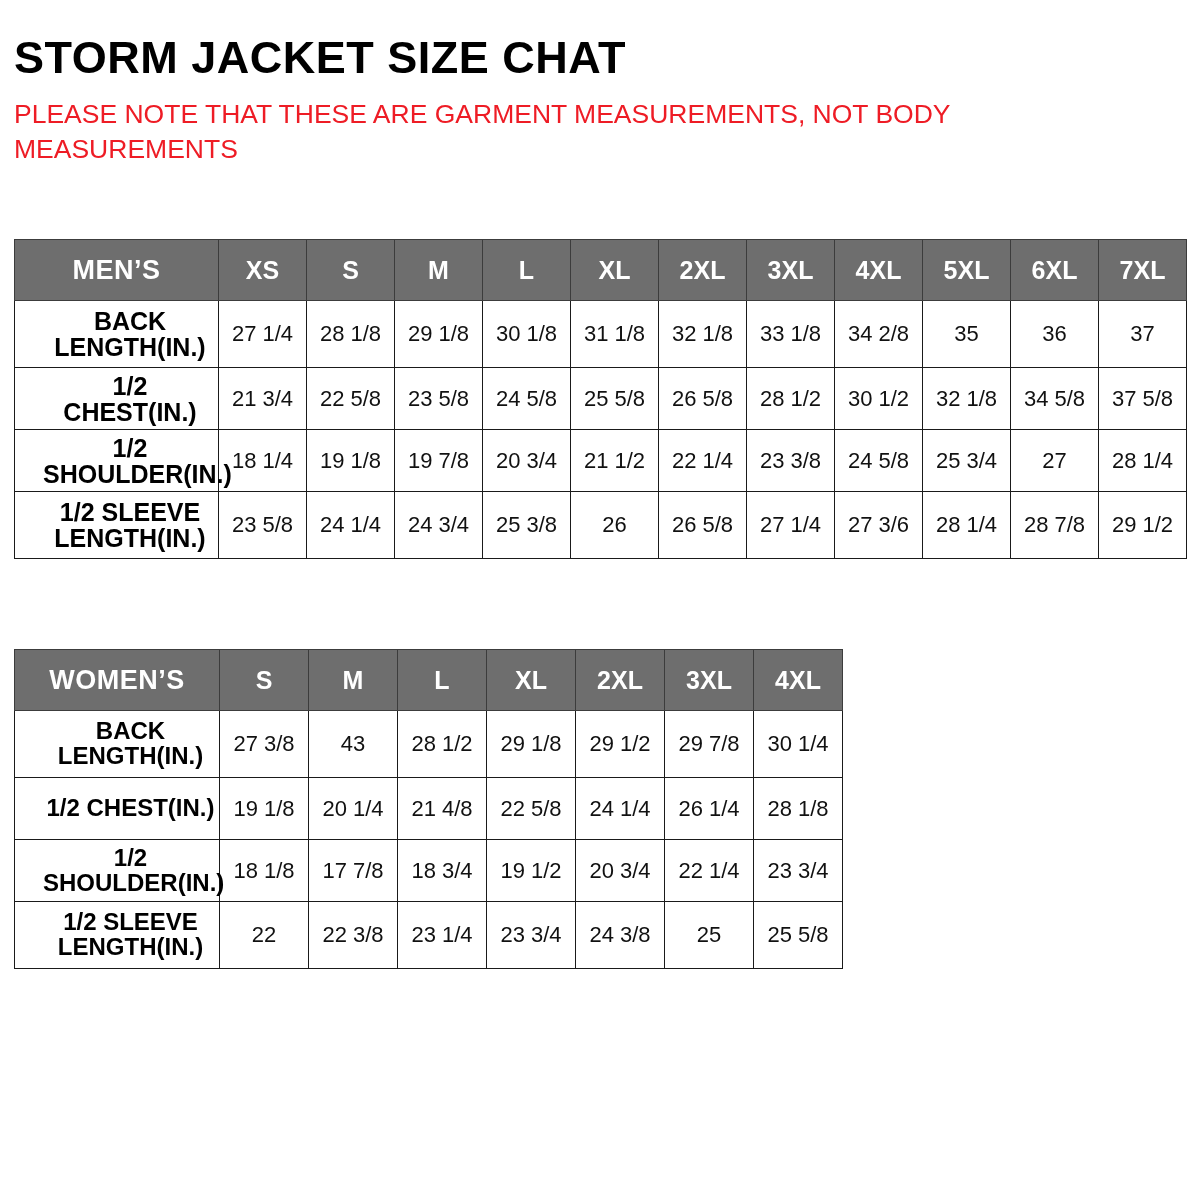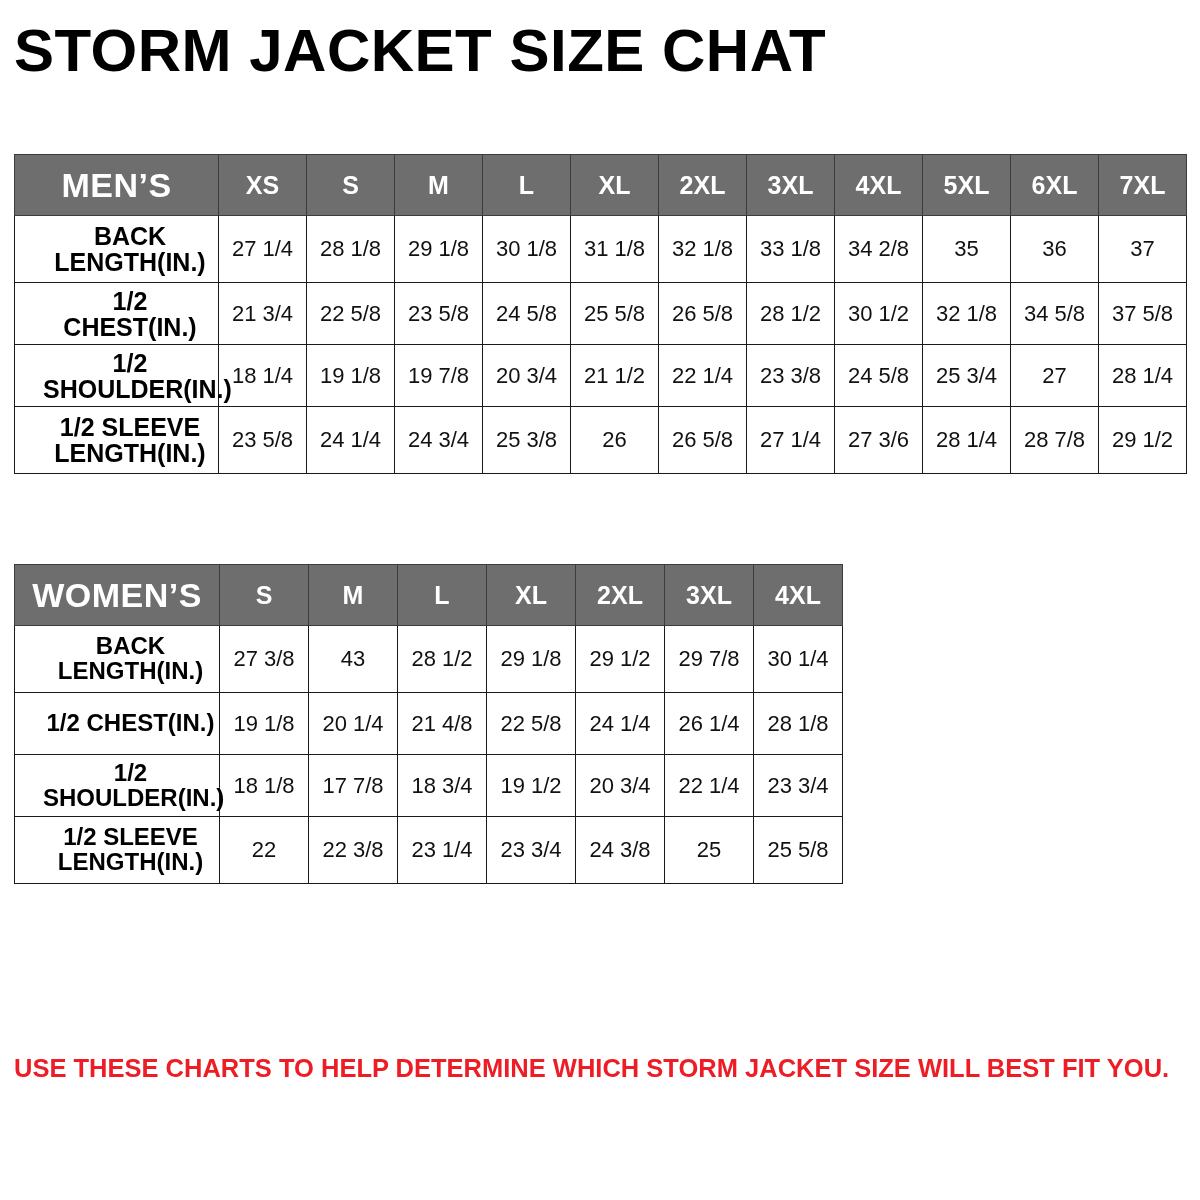--- a/index.html
+++ b/index.html
@@ -18,22 +18,22 @@
     position: relative;
     width: 1200px;
     height: 1200px;
     box-sizing: border-box;
     padding: 0 14px;
   }
 
   
   .title {
     margin: 0;
-    padding-top: 19px;
-    font-size: 60px;
+    padding-top: 34px;
+    font-size: 45px;
     font-weight: 700;
     letter-spacing: 0.5px;
     line-height: 1.05;
     font-family: "Liberation Sans", sans-serif;
     color: #000;
     white-space: nowrap;
   }
 
   
   .note-top {
@@ -73,21 +73,21 @@
   }
   .sizetable thead th {
     background: #6e6e6e;
     color: #ffffff;
     font-size: 25px;
     font-weight: 700;
     height: 56px;
     border-color: #3c3c3c;
   }
   .sizetable thead th.corner {
-    font-size: 34px;
+    font-size: 27px;
     letter-spacing: 0.5px;
   }
   .sizetable tbody th {
     font-size: 25px;
     font-weight: 700;
     color: #000;
     line-height: 1.04;
     background: #ffffff;
     white-space: pre-line;
     padding-left: 28px;
@@ -111,20 +111,21 @@
   #womens-table col.size  { width: 89px; }
   #womens-table tbody th { font-size: 24px; }
 </style>
 </head>
 <body>
 
 <div class="page">
 
   <h1 class="title">STORM JACKET SIZE CHAT</h1>
 
+  <p class="note-top">PLEASE NOTE THAT THESE ARE GARMENT MEASUREMENTS, NOT BODY MEASUREMENTS</p>
 
   <table class="sizetable" id="mens-table">
     <colgroup>
         <col class="label">
         <col class="size">
         <col class="size">
         <col class="size">
         <col class="size">
         <col class="size">
         <col class="size">
@@ -274,15 +275,14 @@
           <td>22  3/8</td>
           <td>23  1/4</td>
           <td>23  3/4</td>
           <td>24  3/8</td>
           <td>25</td>
           <td>25  5/8</td>
         </tr>
       </tbody>
   </table>
 
-  <div class="note-bottom">USE THESE CHARTS TO HELP DETERMINE WHICH STORM JACKET  SIZE WILL BEST FIT YOU.</div>
 
 </div>
 
 </body></html>

